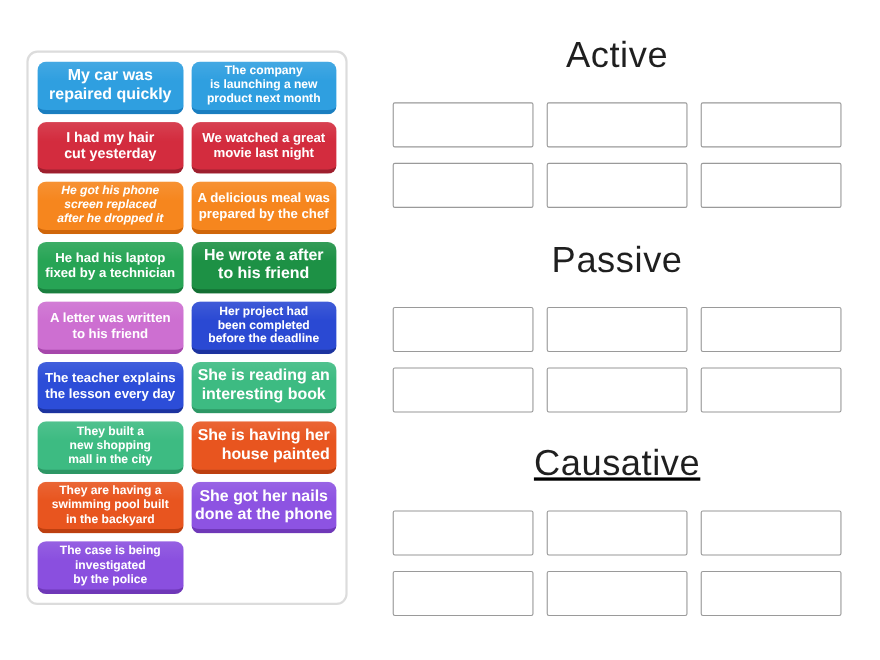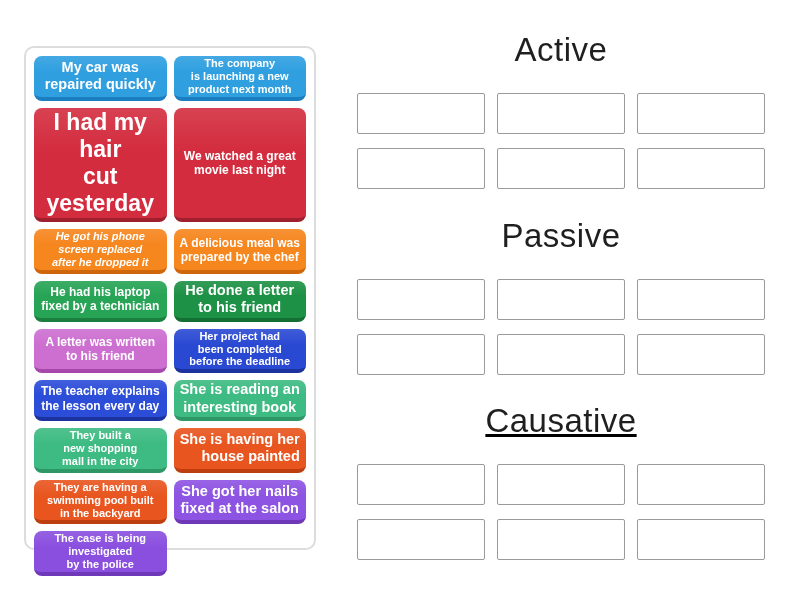--- a/index.html
+++ b/index.html
@@ -37,21 +37,21 @@
     display: flex;
     align-items: center;
     justify-content: center;
     text-align: center;
     white-space: pre-line;
     line-height: 1.18;
     padding: 1px 2px;
     background-image: linear-gradient(to bottom, rgba(255,255,255,0.10), rgba(255,255,255,0) 40%);
     cursor: grab;
   }
-  .size-xl { font-size: 23px; }
+  .size-xl { font-size: 13px; }
   .size-lg { font-size: 14.5px; }
   .size-md { font-size: 12px; }
   .size-sm { font-size: 11px; }
 
   
   .group {
     position: absolute;
     left: 348px;
     width: 426px;
   }
@@ -97,41 +97,41 @@
 cut yesterday</div>
       <div class="card size-md" style="background-color: rgb(211, 44, 62); border-bottom-color: rgb(158, 31, 46);">We watched a great
 movie last night</div>
       <div class="card size-sm" style="background-color: rgb(246, 134, 30); border-bottom-color: rgb(208, 102, 10); font-style: italic;">He got his phone
 screen replaced
 after he dropped it</div>
       <div class="card size-md" style="background-color: rgb(246, 134, 30); border-bottom-color: rgb(208, 102, 10);">A delicious meal was
 prepared by the chef</div>
       <div class="card size-md" style="background-color: rgb(39, 164, 85); border-bottom-color: rgb(26, 127, 63);">He had his laptop
 fixed by a technician</div>
-      <div class="card size-lg" style="background-color: rgb(29, 145, 69); border-bottom-color: rgb(19, 111, 51);">He done a letter
+      <div class="card size-lg" style="background-color: rgb(29, 145, 69); border-bottom-color: rgb(19, 111, 51);">He wrote a after
 to his friend</div>
       <div class="card size-md" style="background-color: rgb(205, 111, 209); border-bottom-color: rgb(166, 71, 171);">A letter was written
 to his friend</div>
       <div class="card size-sm" style="background-color: rgb(42, 73, 211); border-bottom-color: rgb(28, 51, 159);">Her project had
 been completed
 before the deadline</div>
       <div class="card size-md" style="background-color: rgb(44, 77, 216); border-bottom-color: rgb(28, 51, 159);">The teacher explains
 the lesson every day</div>
       <div class="card size-lg" style="background-color: rgb(61, 187, 130); border-bottom-color: rgb(45, 151, 101);">She is reading an
 interesting book</div>
       <div class="card size-sm" style="background-color: rgb(61, 187, 130); border-bottom-color: rgb(45, 151, 101);">They built a
 new shopping
 mall in the city</div>
       <div class="card size-lg" style="background-color: rgb(232, 85, 31); border-bottom-color: rgb(189, 63, 16); text-align: right;">She is having her
 house painted</div>
       <div class="card size-sm" style="background-color: rgb(232, 85, 31); border-bottom-color: rgb(189, 63, 16);">They are having a
 swimming pool built
 in the backyard</div>
       <div class="card size-lg" style="background-color: rgb(141, 83, 226); border-bottom-color: rgb(111, 56, 184);">She got her nails
-fixed at the salon</div>
+done at the phone</div>
       <div class="card size-sm" style="background-color: rgb(138, 79, 223); border-bottom-color: rgb(111, 56, 184);">The case is being
 investigated
 by the police</div>
     </div>
 
   <div class="group" id="group-active">
     <h2 class="group-title">Active</h2>
     <div class="slot-grid">
         <div class="slot" style="border-color: rgb(154, 154, 154);"></div>
         <div class="slot" style="border-color: rgb(154, 154, 154);"></div>

